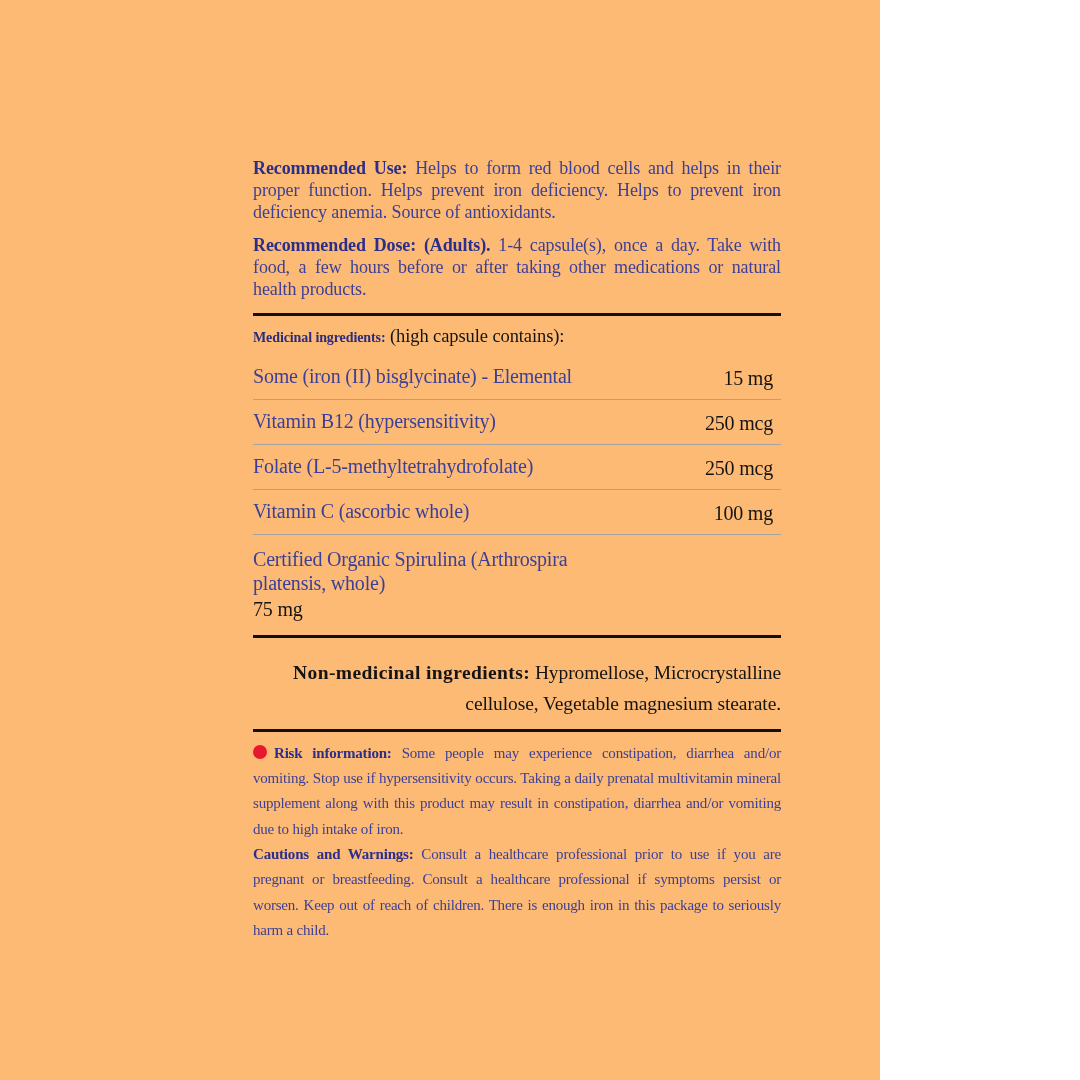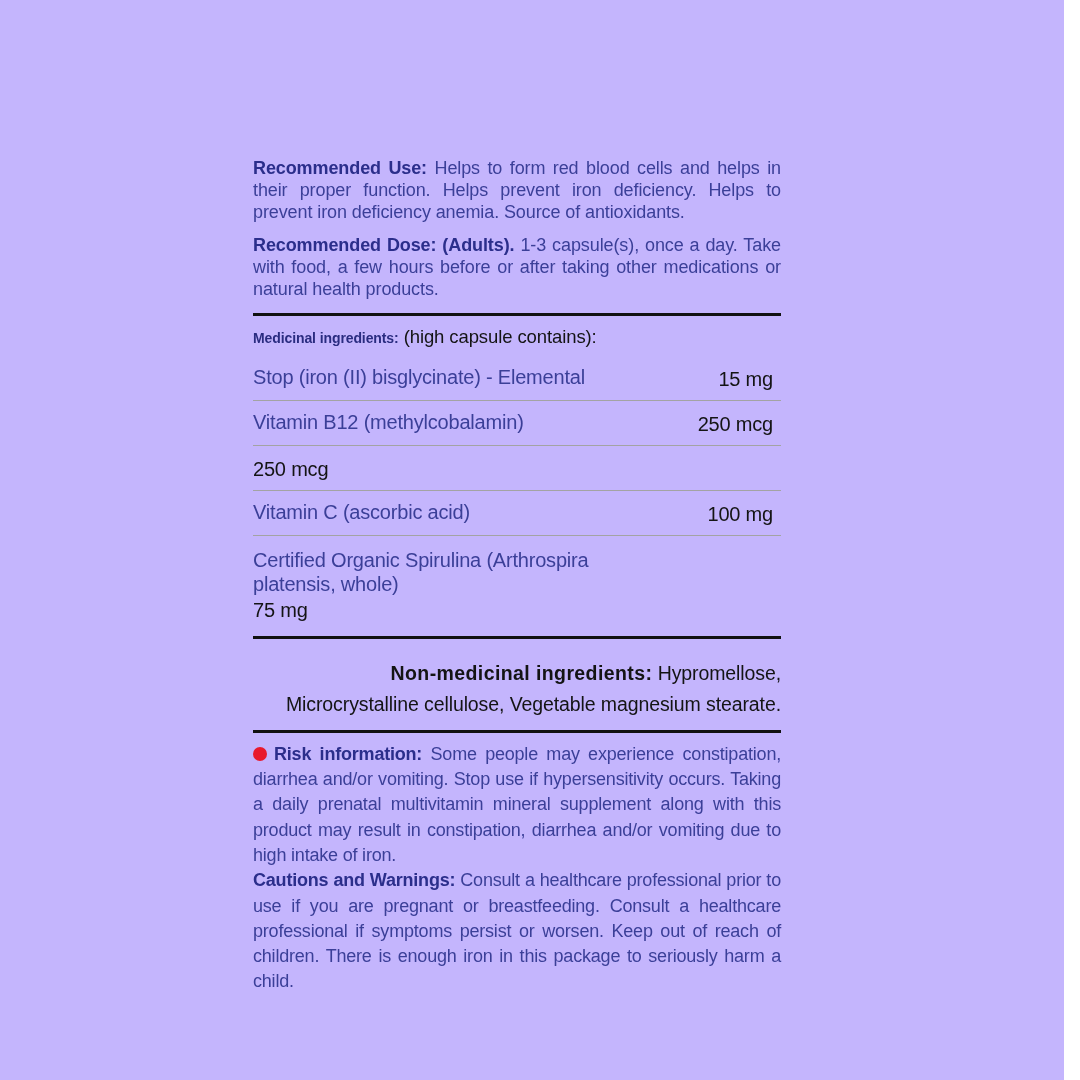--- a/index.html
+++ b/index.html
@@ -7,25 +7,25 @@
   :root {
     --blue-body: #3b3f98;
     --blue-bold: #2b2e8b;
     --navy-title: #2a2c80;
     --ink-black: #141414;
     --line-gray: #a3a3a3;
     --risk-red: #e8192c;
   }
   .page {
     position: relative;
-    width: 1064px;
+    width: 880px;
     height: 1080px;
-    background: #c4b5fd;
+    background: #fdba74;
     overflow: hidden;
-    font-family: Liberation Sans, sans-serif;
+    font-family: Liberation Serif, serif;
   }
   .panel {
     position: absolute;
     left: 253px;
     top: 158px;
     width: 528px;
   }
   .para {
     font-size: 18px;
     line-height: 21.8px;
@@ -83,21 +83,21 @@
     line-height: 31px;
     letter-spacing: -0.1px;
     color: var(--ink-black);
     text-align: right;
   }
   .nonmed .lbl {
     font-weight: bold;
     letter-spacing: 0.4px;
   }
   .warn-para {
-    font-size: 18px;
+    font-size: 15px;
     line-height: 25.3px;
     letter-spacing: -0.2px;
     text-align: justify;
     color: var(--blue-body);
   }
   .warn-para .lbl {
     font-weight: bold;
     color: var(--blue-bold);
   }
   .risk-block { margin-top: 9px; }
@@ -112,40 +112,41 @@
   }
 </style>
 </head>
 <body>
 
 <div class="page">
   <div class="panel">
 
     <p class="para"><span class="lbl">Recommended Use:</span> <span>Helps to form red blood cells and helps in their proper function. Helps prevent iron deficiency. Helps to prevent iron deficiency anemia. Source of antioxidants.</span></p>
 
-    <p class="para"><span class="lbl">Recommended Dose: (Adults).</span> <span>1-3 capsule(s), once a day. Take with food, a few hours before or after taking other medications or natural health products.</span></p>
+    <p class="para"><span class="lbl">Recommended Dose: (Adults).</span> <span>1-4 capsule(s), once a day. Take with food, a few hours before or after taking other medications or natural health products.</span></p>
 
     <div class="rule-thick"></div>
 
     <div class="med-header"><span class="med-title">Medicinal ingredients:</span> <span>(high capsule contains):</span></div>
 
     <div class="med-table">
       <div class="med-row">
-        <span class="ing-name">Stop (iron (II) bisglycinate) - Elemental</span>
+        <span class="ing-name">Some (iron (II) bisglycinate) - Elemental</span>
         <span class="ing-amount">15 mg</span>
       </div>
       <div class="med-row">
-        <span class="ing-name">Vitamin B12 (methylcobalamin)</span>
+        <span class="ing-name">Vitamin B12 (hypersensitivity)</span>
         <span class="ing-amount">250 mcg</span>
       </div>
       <div class="med-row">
+        <span class="ing-name">Folate (L-5-methyltetrahydrofolate)</span>
         <span class="ing-amount">250 mcg</span>
       </div>
       <div class="med-row">
-        <span class="ing-name">Vitamin C (ascorbic acid)</span>
+        <span class="ing-name">Vitamin C (ascorbic whole)</span>
         <span class="ing-amount">100 mg</span>
       </div>
       <div class="med-row tall">
         <span class="ing-name">Certified Organic Spirulina (Arthrospira platensis, whole)</span>
         <span class="ing-amount">75 mg</span>
       </div>
     </div>
 
     <div class="rule-thick"></div>
 

